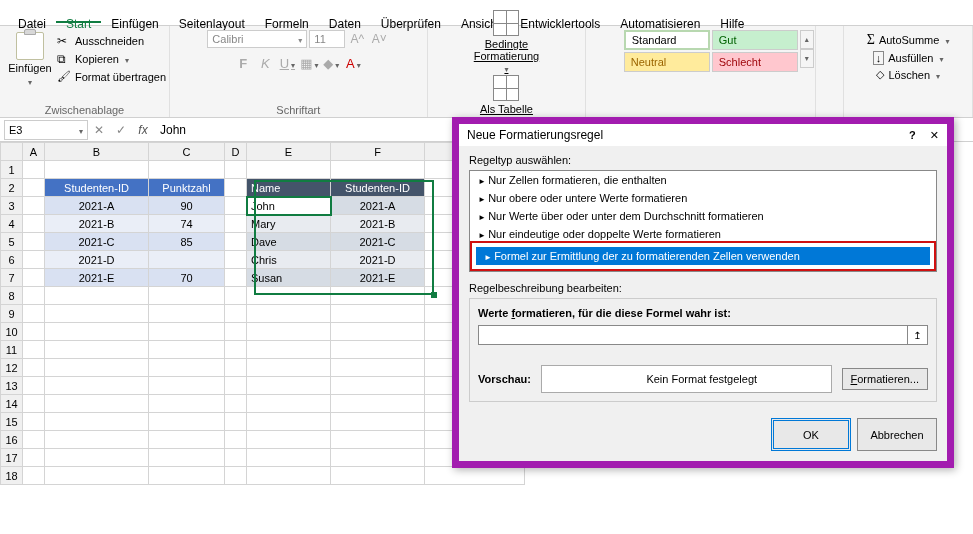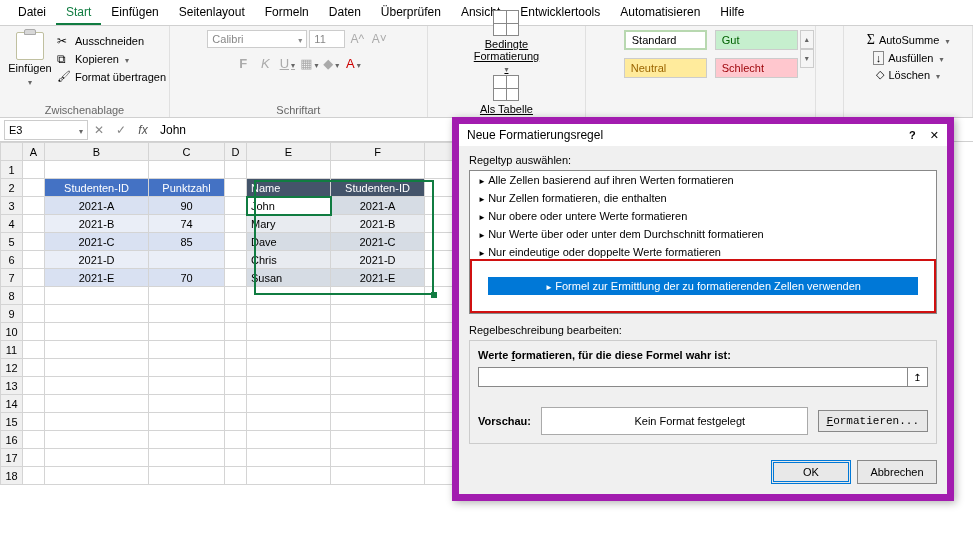--- a/index.html
+++ b/index.html
@@ -1,19 +1,19 @@
 <!DOCTYPE html>
 <html><head>
 <meta charset="utf-8">
 <style>
   * { box-sizing: border-box; }
   body { margin: 0; font-family: "Segoe UI", Tahoma, sans-serif; font-size: 12px; background: #fff; color: #000; }
   
   
-  .menu-bar { background:#fff; border-bottom:1px solid #d0d0d0; display:flex; padding:0 8px; height:26px; }
+  .menu-bar { background:#fff; border-bottom:1px solid #d0d0d0; display:flex; padding:12px 8px; height:26px; }
   .menu-item { padding:5px 10px 4px; cursor:default; font-size:12px; }
   .menu-item.active { border-bottom:2px solid #107c41; color:#107c41; }
   
   
   .ribbon { background:#f5f5f5; display:flex; border-bottom:1px solid #d0d0d0; height:92px; }
   .ribbon-group { display:flex; flex-direction:column; align-items:center; justify-content:flex-start; padding:2px 6px 0; border-right:1px solid #e0e0e0; position:relative; }
   .ribbon-group-label { position:absolute; bottom:1px; left:0; right:0; text-align:center; font-size:11px; color:#666; }
   .clipboard-grp { width:170px; }
   .paste-block { display:flex; align-items:flex-start; }
   .paste-big { display:flex; flex-direction:column; align-items:center; width:54px; padding-top:4px;}
@@ -40,21 +40,21 @@
   .cond-grp{width:160px;display:flex;align-items:center;justify-content:center;padding-top:6px;text-decoration:underline;}
   .big-btn{display:flex;flex-direction:column;align-items:center;width:76px;font-size:11px;text-align:center;line-height:1.1;}
   .big-btn .ic{width:26px;height:26px;margin-bottom:2px;}
   .grid-ic{background:linear-gradient(#fff,#fff);border:1px solid #888;position:relative;}
   .grid-ic::before,.grid-ic::after{content:"";position:absolute;background:#888;}
   .grid-ic::before{left:50%;top:0;bottom:0;width:1px;}
   .grid-ic::after{top:50%;left:0;right:0;height:1px;}
   .big-btn .drop::after{content:"▾";font-size:8px;color:#666;}
   
   .styles-grp{width:230px;padding-top:4px;}
-  .styles-grid{display:grid;grid-template-columns:1fr 1fr;gap:8px;width:210px;padding-left:36px;}
+  .styles-grid{display:grid;grid-template-columns:1fr 1fr;gap:2px;width:210px;padding-left:36px;}
   .style-cell{border:1px solid #ccc;padding:4px 6px;font-size:11px;height:20px;display:flex;align-items:center;}
   .style-cell.neutral{background:#ffeb9c;color:#9c6500;}
   .style-cell.gut{background:#c6efce;color:#006100;}
   .style-cell.schlecht{background:#ffc7ce;color:#9c0006;}
   .style-cell.standard{background:#fff;border:2px solid #b8d8b0;}
   .styles-more{display:flex;flex-direction:column;gap:0;}
   .styles-more div{width:14px;height:19px;border:1px solid #ccc;display:flex;align-items:center;justify-content:center;font-size:8px;color:#666;}
   .styles-wrap{display:flex;gap:2px;}
   
   .edit-grp{width:130px;padding-top:4px;font-size:11px;}
@@ -101,34 +101,34 @@
   .dialog-title .ttl{font-size:12px;}
   .dialog-title .btns{display:flex;gap:14px;}
   .help-btn::before{content:"?";font-weight:bold;}
   .close-btn::before{content:"✕";}
   .dialog-body{padding:8px 10px;}
   .dlabel{font-size:11px;margin-bottom:4px;}
   .rule-list{border:1px solid #888;background:#fff;}
   .rule-item{padding:3px 8px;font-size:11px;cursor:default;}
   .rule-item::before{content:"► ";font-size:8px;}
   .rule-item.selected{background:#0078d7;color:#fff;}
-  .hl-box{border:2px solid #d01010;padding:16px;margin-top:-2px;text-align:center;}
+  .hl-box{border:2px solid #d01010;padding:4px;margin-top:-2px;}
   .desc-section{margin-top:10px;}
   .fieldset{border:1px solid #ccc;padding:8px;margin-top:4px;}
   .fieldset-label{font-weight:bold;font-size:11px;margin-bottom:6px;}
   .underline-f{text-decoration:underline;}
   .formula-field{display:flex;}
   .formula-field input{flex:1;border:1px solid #888;height:20px;padding:0 4px;font-size:11px;}
   .collapse-btn{width:20px;height:20px;border:1px solid #888;border-left:none;display:flex;align-items:center;justify-content:center;background:#fff;}
   .collapse-btn::before{content:"↥";font-size:10px;}
   .preview-row{display:flex;align-items:center;margin-top:20px;gap:10px;}
   .preview-box{flex:1;border:1px solid #aaa;height:28px;display:flex;align-items:center;justify-content:center;background:#fff;padding-left:31px;}
-  .fmt-btn{border:1px solid #888;background:#e8e8e8;padding:3px 8px;min-width:86px;height:22px;font-size:11px;font-family:Liberation Mono, monospace;}
+  .fmt-btn{border:1px solid #888;background:#e8e8e8;padding:3px 8px;min-width:86px;height:22px;font-size:11px;}
   .dialog-footer{display:flex;justify-content:flex-end;gap:6px;padding:8px 10px 10px;}
-  .dlg-btn{min-width:80px;height:24px;border:1px solid #888;background:#e8e8e8;font-size:11px;}
+  .dlg-btn{min-width:80px;height:33px;border:1px solid #888;background:#e8e8e8;font-size:11px;}
   .dlg-btn.primary{border:1px solid #0078d7;outline:1px solid #0078d7;outline-offset:-3px;}
 </style>
 </head>
 <body>
 
 <div class="menu-bar">
   <div class="menu-item">Datei</div>
   <div class="menu-item active">Start</div>
   <div class="menu-item">Einfügen</div>
   <div class="menu-item">Seitenlayout</div>
@@ -469,21 +469,20 @@
   <div class="dialog-title">
     <span class="ttl">Neue Formatierungsregel</span>
     <span class="btns">
       <span class="help-btn"></span>
       <span class="close-btn"></span>
     </span>
   </div>
   <div class="dialog-body">
     <div class="dlabel">Regeltyp auswählen:</div>
     <div class="rule-list">
-      <div class="rule-item">Alle Zellen basierend auf ihren Werten formatieren</div>
       <div class="rule-item">Nur Zellen formatieren, die enthalten</div>
       <div class="rule-item">Nur obere oder untere Werte formatieren</div>
       <div class="rule-item">Nur Werte über oder unter dem Durchschnitt formatieren</div>
       <div class="rule-item">Nur eindeutige oder doppelte Werte formatieren</div>
       <div class="hl-box">
         <div class="rule-item selected">Formel zur Ermittlung der zu formatierenden Zellen verwenden</div>
       </div>
     </div>
     <div class="desc-section">
       <div class="dlabel">Regelbeschreibung bearbeiten:</div>

